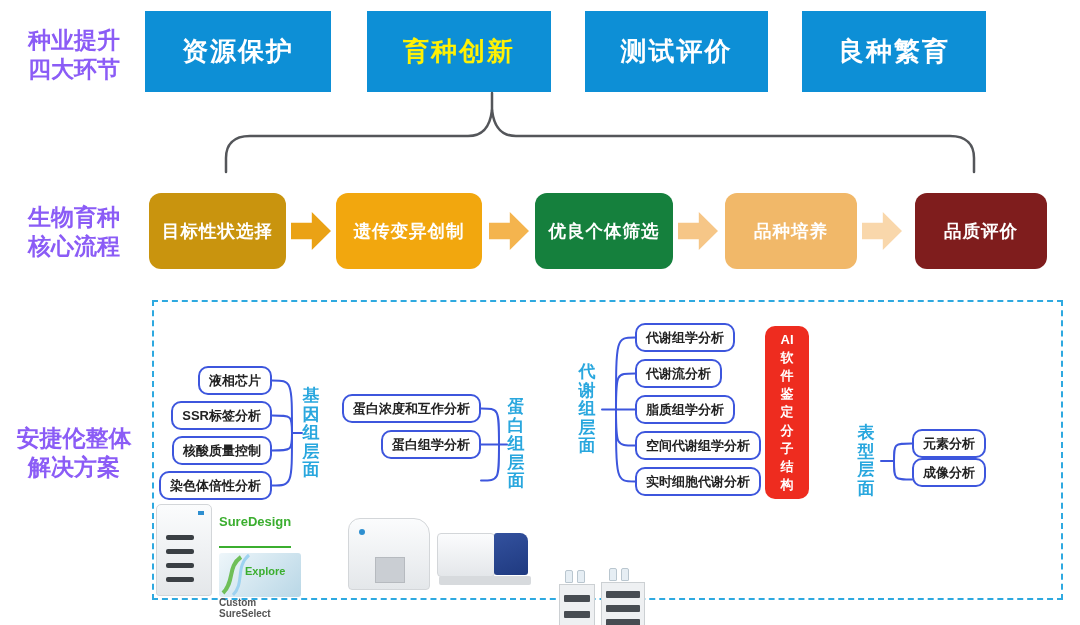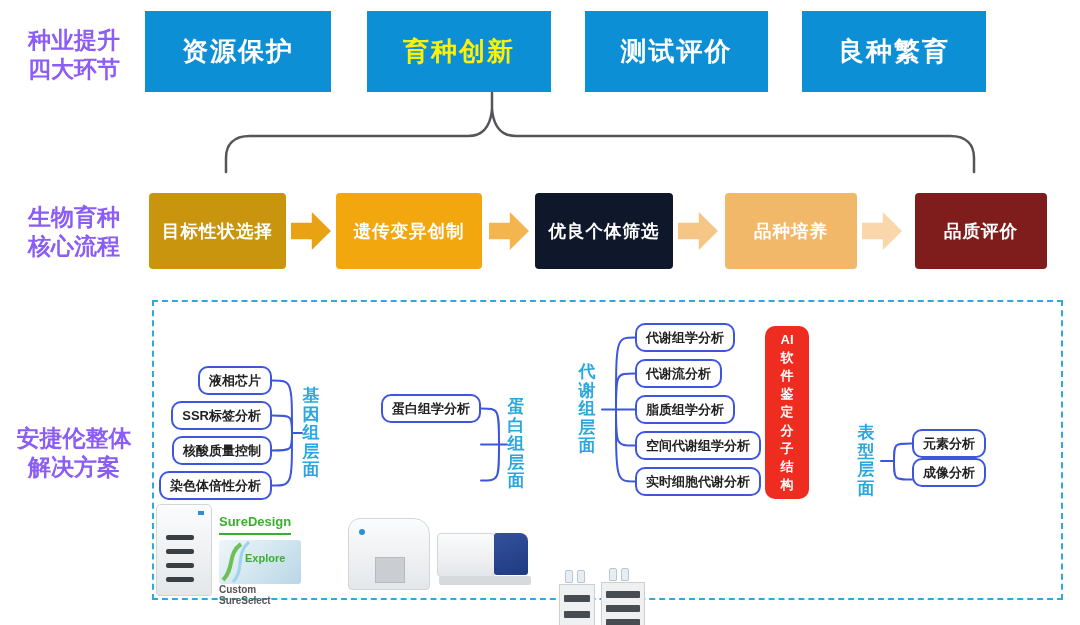--- a/index.html
+++ b/index.html
@@ -11,24 +11,24 @@
   .side-label { position:absolute; left:4px; width:140px; text-align:center;
     color:#8b5cf6; font-weight:bold; font-size:23px; line-height:29px; }
 
   
   .top-box { position:absolute; top:11px; height:81px; background:#0D8FD6;
     color:#fff; font-size:26px; font-weight:bold; display:flex; align-items:center;
     justify-content:center; letter-spacing:2px; }
   .top-box.hl { color:#FFF104; }
 
   
-  .step-box { position:absolute; top:193px; height:76px; border-radius:4px;
+  .step-box { position:absolute; top:193px; height:76px; border-radius:12px;
     color:#fff; font-size:17.5px; font-weight:bold; display:flex; align-items:center;
     justify-content:center; letter-spacing:1px; }
-  .s1{ background:#C9940E; } .s2{ background:#F2A70E; } .s3{ background:#0f172a; }
+  .s1{ background:#C9940E; } .s2{ background:#F2A70E; } .s3{ background:#15803d; }
   .s4{ background:#F1B869; } .s5{ background:#7f1d1d;justify-content:center; }
 
   .step-arrow { position:absolute; top:212px; width:40px; height:38px;
     clip-path: polygon(0 28%, 52% 28%, 52% 0, 100% 50%, 52% 100%, 52% 72%, 0 72%); }
   .a1{ background:#EAA215; } .a2{ background:#F4B44E; } .a3{ background:#F6C687; } .a4{ background:#F9D7AB; }
 
   
   .dash-box { position:absolute; left:152px; top:300px; width:911px; height:300px;
     border:2px dashed #2EA9E0; }
 
@@ -49,21 +49,21 @@
 
   svg.overlay { position:absolute; left:0; top:0; pointer-events:none; }
 
   
   .inst { position:absolute; }
   .metal { background:linear-gradient(#fbfcfd,#e4e7ea); border:1px solid #d3d6d9; }
   .tower-body { width:56px; height:92px; border-radius:5px 5px 3px 3px; position:relative; }
   .tower-body .slot { position:absolute; left:9px; width:28px; height:5px; background:#3a3f44; border-radius:2px; }
   .tower-body .dot { position:absolute; right:7px; top:6px; width:6px; height:4px; background:#2E8FD0; }
 
-  .sd-logo { font-size:13px; font-weight:bold; color:#3BAE2F; border-bottom:2px solid #3BAE2F; display:inline-block; padding-bottom:4px; }
+  .sd-logo { font-size:13px; font-weight:bold; color:#3BAE2F; border-bottom:2px solid #3BAE2F; display:inline-block; padding-bottom:17px; }
   .sd-badge { width:82px; height:44px; margin-top:5px; position:relative;
     background:linear-gradient(135deg,#eef6fa,#b9d7e6); border-radius:3px; overflow:hidden; }
   .sd-badge .exp { position:absolute; left:26px; top:12px; color:#3BAE2F; font-size:11px; font-weight:bold; }
   .sd-cap { font-size:10px; font-weight:bold; color:#555; }
 
   .qpcr-body { width:82px; height:72px; border-radius:12px 16px 4px 4px; position:relative; }
   .qpcr-body .panel { position:absolute; left:26px; bottom:6px; width:30px; height:26px; background:#caced3; border:1px solid #b6babf; }
   .qpcr-body .dot { position:absolute; left:10px; top:10px; width:6px; height:6px; background:#2E8FD0; border-radius:50%; }
 
   .reader { width:95px; height:58px; position:relative; }
@@ -162,20 +162,21 @@
 
   <div class="pill-col align-r" style="right:808px; top:366px; gap:6px;">
     <div class="pill">液相芯片</div>
     <div class="pill">SSR标签分析</div>
     <div class="pill">核酸质量控制</div>
     <div class="pill">染色体倍性分析</div>
   </div>
   <div class="vlabel" style="left:301px; top:387px;">基因组层面</div>
 
   <div class="pill-col align-r" style="right:599px; top:394px; gap:7px;">
+    <div class="pill">蛋白浓度和互作分析</div>
     <div class="pill">蛋白组学分析</div>
   </div>
   <div class="vlabel" style="left:506px; top:398px;">蛋白组层面</div>
 
   <div class="vlabel" style="left:577px; top:363px;">代谢组层面</div>
   <div class="pill-col align-l" style="left:635px; top:323px; gap:7px;">
     <div class="pill">代谢组学分析</div>
     <div class="pill">代谢流分析</div>
     <div class="pill">脂质组学分析</div>
     <div class="pill">空间代谢组学分析</div>

